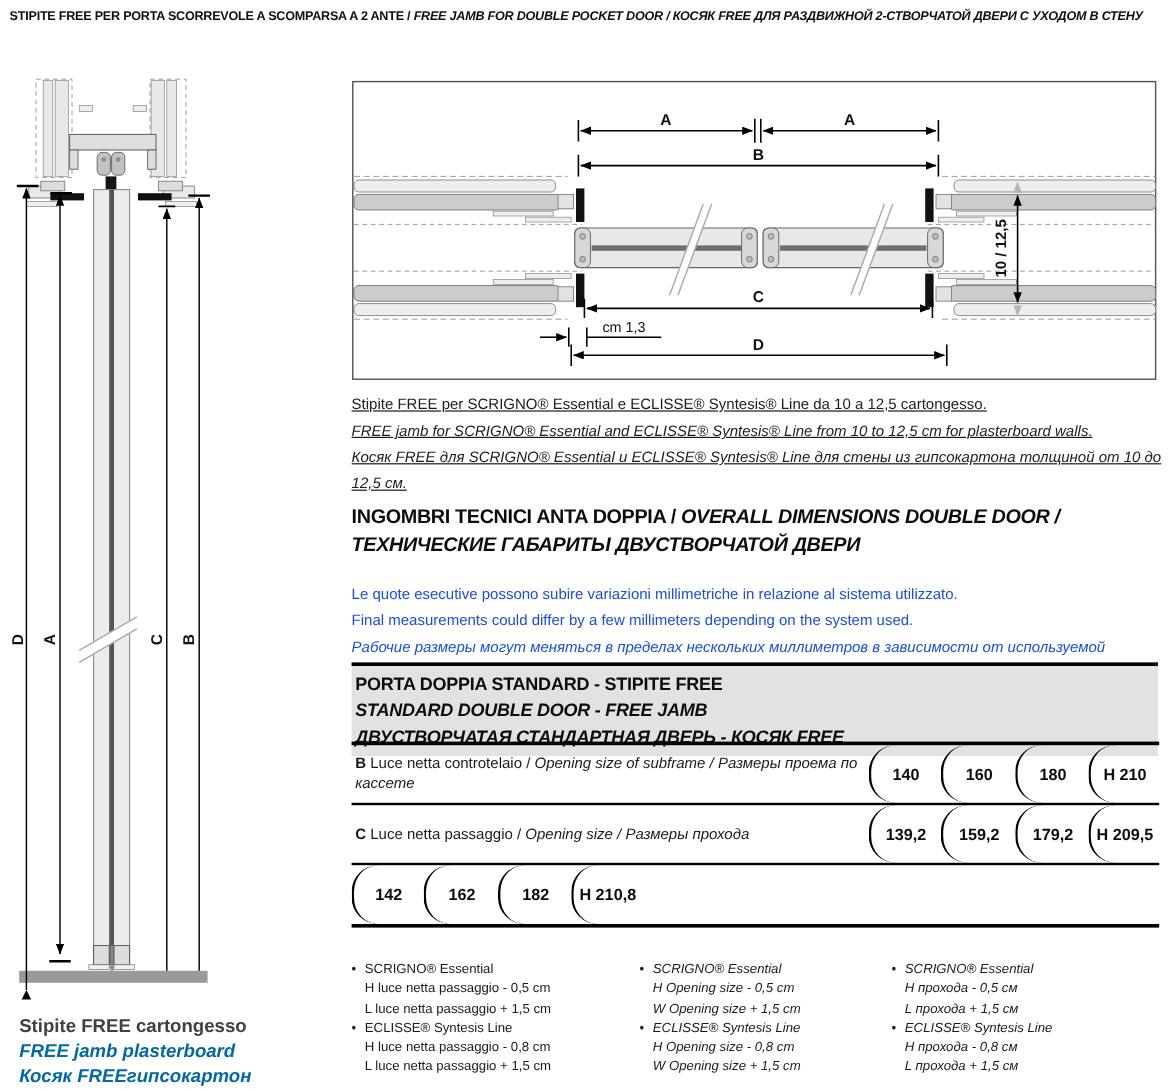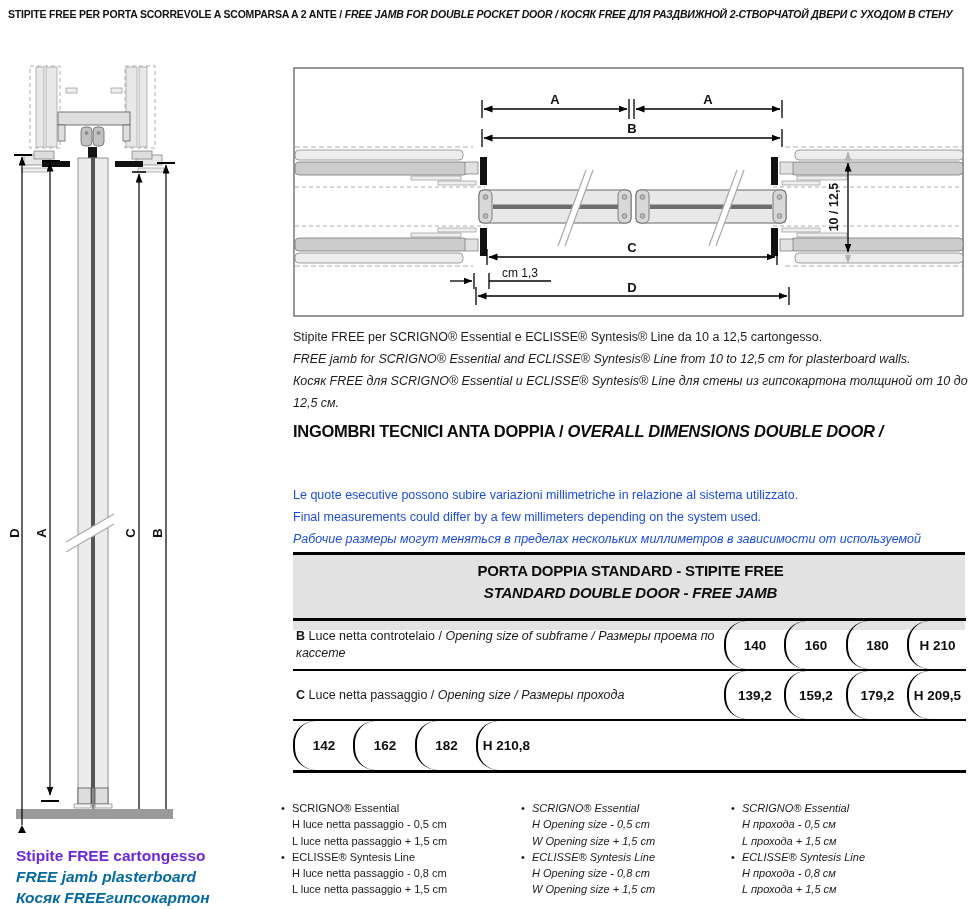--- a/index.html
+++ b/index.html
@@ -9,55 +9,55 @@
   .doc-title{position:absolute;left:8px;top:8px;width:964px;font-size:10.5px;font-weight:bold;
              letter-spacing:-0.2px;white-space:nowrap;color:#101010;}
   .doc-title .it{font-style:normal}
   .doc-title .en,.doc-title .ru{font-style:italic}
   
   .fig-side{position:absolute;left:8px;top:55px;width:180px;height:790px;}
   .fig-plan{position:absolute;left:293px;top:66px;width:672px;height:254px;}
   svg text{font-family:"Liberation Sans",sans-serif;font-weight:bold;fill:#111;}
   svg text.dim-small{font-weight:normal;}
   
-  .fig-caption{position:absolute;left:293px;top:326px;width:676px;font-size:12.5px;line-height:22px;color:#1c1c1c;}
+  .fig-caption{position:absolute;left:293px;top:326px;width:676px;font-size:12.5px;line-height:22px;color:#1c1c1c;text-decoration:underline;}
   .fig-caption .en,.fig-caption .ru{font-style:italic;}
   
   .sec-heading{position:absolute;left:293px;top:420px;width:680px;font-size:16.5px;font-weight:bold;
                line-height:22.5px;letter-spacing:-0.3px;color:#0d0d0d;}
   .sec-heading .en,.sec-heading .ru{font-style:italic;margin-top:28px;}
   
   .note{position:absolute;left:293px;top:484px;width:680px;font-size:12.5px;line-height:22px;color:#1d4ed8;}
   .note .ru{font-style:italic;}
   
   .band{position:absolute;left:293px;top:552px;width:672px;height:78px;background:#e2e2e2;
         border-top:3px solid #000;box-sizing:border-box;padding:5px 0 0 3px;
-        font-size:15px;font-weight:bold;line-height:22px;letter-spacing:-0.2px;color:#0d0d0d;text-align:center;}
+        font-size:15px;font-weight:bold;line-height:22px;letter-spacing:-0.2px;color:#0d0d0d;}
   .band .en,.band .ru{font-style:italic;}
   
   .dim-table{position:absolute;left:293px;top:618px;width:673px;border-top:3px solid #000;border-bottom:3px solid #000;}
   .trow{display:flex;align-items:stretch;}
   .trow.sep{border-bottom:2px solid #000;}
   .tdesc{width:431px;box-sizing:border-box;padding:0 6px 0 3px;display:flex;flex-direction:column;
          justify-content:center;font-size:12.5px;line-height:17px;color:#1a1a1a;}
   .tdesc .key{font-weight:bold;}
   .tdesc .en,.tdesc .ru{font-style:italic;}
   .tval{box-sizing:border-box;border-left:2px solid #000;display:flex;align-items:center;justify-content:center;
         font-weight:bold;font-size:13.5px;color:#0d0d0d;border-radius:22px;}
   .tv1{width:60px}.tv2{width:62px}.tv3{width:61px}.tv4{width:59px}
   .rB{height:48px}.rC{height:48px}.rD{height:49px}
   
-  .footnotes{position:absolute;left:281px;top:800px;width:682px;display:flex;font-size:11px;line-height:16.3px;color:#1a1a1a;}
+  .footnotes{position:absolute;left:293px;top:800px;width:682px;display:flex;font-size:11px;line-height:16.3px;color:#1a1a1a;}
   .fn-col1{width:240px}.fn-col2{width:210px;font-style:italic}.fn-col3{width:232px;font-style:italic}
   .fn-line{padding-left:11px;}
   .fn-line.has-bullet{padding-left:0;}
   .fn-bullet{display:inline-block;width:11px;font-style:normal;}
   
   .product{position:absolute;left:16px;top:845px;width:270px;font-size:15.5px;line-height:21px;}
-  .product .l1{color:#6d28d9;font-weight:600;}
+  .product .l1{color:#404040;font-weight:600;}
   .product .l1 .b{font-weight:800;}
   .product .l2,.product .l3{color:#0369a1;font-style:italic;font-weight:700;}
 </style>
 </head>
 <body>
 
 <div class="page">
 
   <div class="doc-title">
     <span class="it">STIPITE FREE PER PORTA SCORREVOLE A SCOMPARSA A 2 ANTE / </span><span class="en">FREE JAMB FOR DOUBLE POCKET DOOR / </span><span class="ru">КОСЯК FREE ДЛЯ РАЗДВИЖНОЙ 2-СТВОРЧАТОЙ ДВЕРИ С УХОДОМ В СТЕНУ</span>
@@ -259,31 +259,33 @@
   </svg>
 
   <div class="fig-caption">
     <div class="it">Stipite FREE per SCRIGNO® Essential e ECLISSE® Syntesis® Line da 10 a 12,5 cartongesso.</div>
     <div class="en">FREE jamb for SCRIGNO® Essential and ECLISSE® Syntesis® Line from 10 to 12,5 cm for plasterboard walls.</div>
     <div class="ru">Косяк FREE для SCRIGNO® Essential и ECLISSE® Syntesis® Line для стены из гипсокартона толщиной от 10 до 12,5 см.</div>
   </div>
 
   <div class="sec-heading">
     <span class="it">INGOMBRI TECNICI ANTA DOPPIA / </span><span class="en">OVERALL DIMENSIONS DOUBLE DOOR /</span><br>
+    <span class="ru">ТЕХНИЧЕСКИЕ ГАБАРИТЫ ДВУСТВОРЧАТОЙ ДВЕРИ</span>
   </div>
 
   <div class="note">
     <div class="it">Le quote esecutive possono subire variazioni millimetriche in relazione al sistema utilizzato.</div>
     <div class="en">Final measurements could differ by a few millimeters depending on the system used.</div>
     <div class="ru">Рабочие размеры могут меняться в пределах нескольких миллиметров в зависимости от используемой системы.</div>
   </div>
 
   <div class="band">
     <div class="it">PORTA DOPPIA STANDARD - STIPITE FREE</div>
     <div class="en">STANDARD DOUBLE DOOR - FREE JAMB</div>
+    <div class="ru">ДВУСТВОРЧАТАЯ СТАНДАРТНАЯ ДВЕРЬ - КОСЯК FREE</div>
   </div>
 
   <div class="dim-table">
     <div class="trow rB sep">
       <div class="tdesc">
         <div><span class="key">B</span><span> Luce netta controtelaio / </span><span class="en">Opening size of subframe / </span><span class="ru">Размеры проема по кассете</span></div>
       </div>
       <div class="tval tv1">140</div>
       <div class="tval tv2">160</div>
       <div class="tval tv3">180</div>

